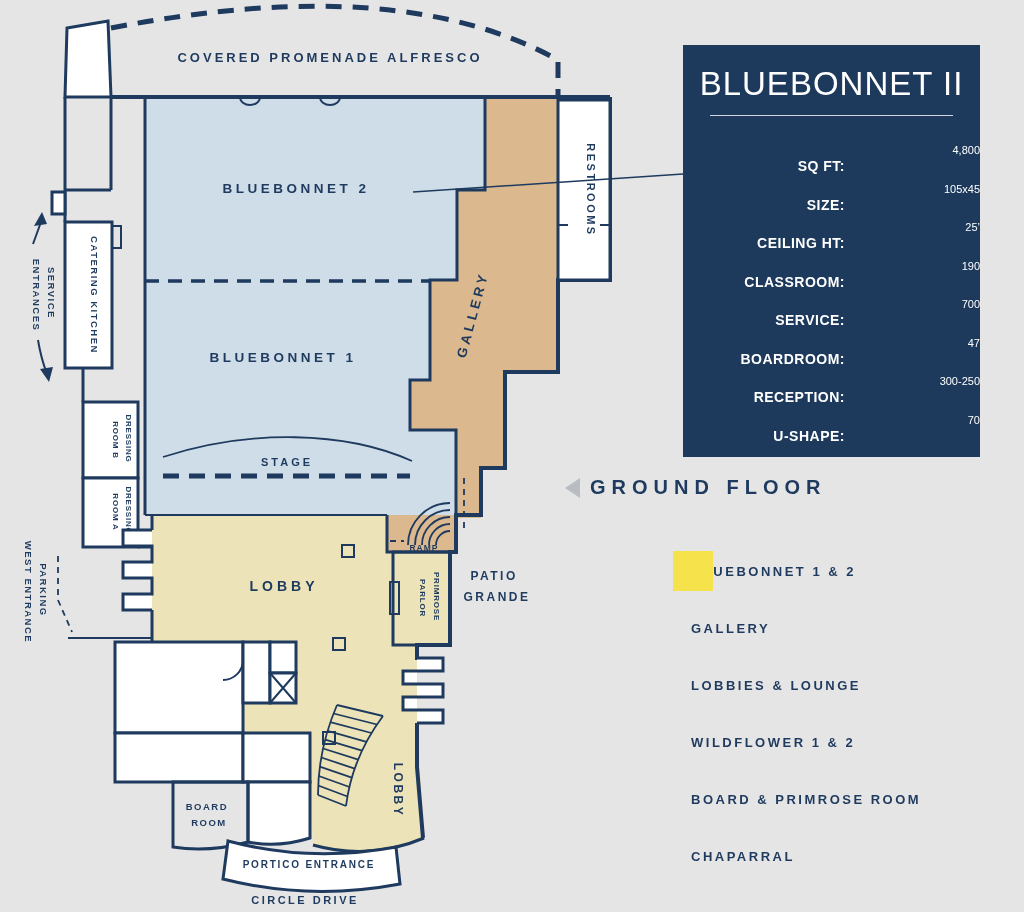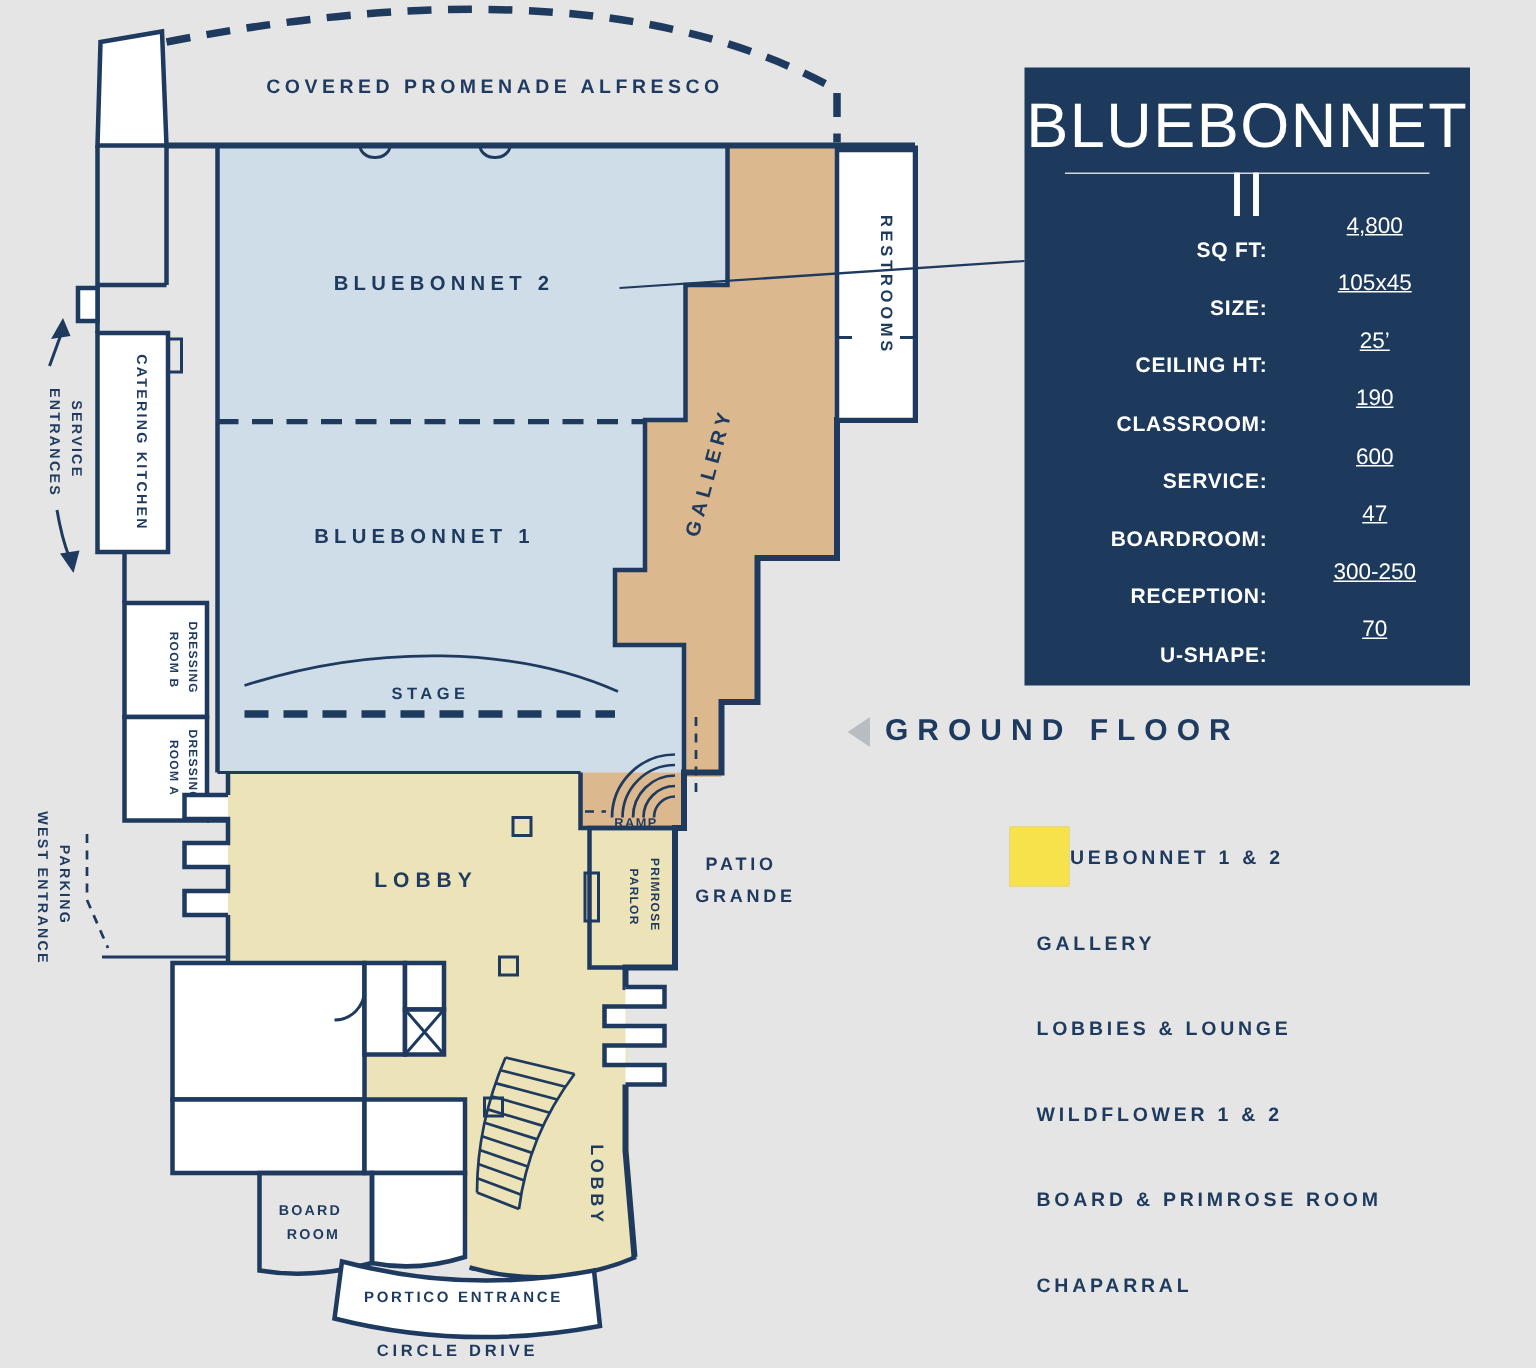--- a/index.html
+++ b/index.html
@@ -27,27 +27,27 @@
   .fs11b{font-size:11px;letter-spacing:2.5px;}
   .fs10{font-size:10px;letter-spacing:1.8px;}
   .fs95{font-size:9.5px;letter-spacing:1.5px;}
   .fs85{font-size:8.5px;letter-spacing:1px;}
   .fs8{font-size:8px;letter-spacing:0.8px;}
   .mid{text-anchor:middle;}
 
   
   #panel{position:absolute;left:683px;top:45px;width:297px;height:412px;
          background:#1d3a5c;color:#fff;box-sizing:border-box;padding-top:16px;}
-  #panel .title{font-size:42px;font-weight:400;letter-spacing:1px;text-align:center;
+  #panel .title{font-size:33px;font-weight:400;letter-spacing:1px;text-align:center;
          height:46px;line-height:46px;font-family:"Liberation Sans",sans-serif;}
   #panel .rule{border:none;border-top:1px solid #cfd6e0;margin:8px 27px 10px 27px;}
   .stat{display:grid;grid-template-columns:162px 1fr;column-gap:8px;height:38.5px;
         align-items:center;}
   .stat-label{text-align:right;font-weight:700;font-size:14px;letter-spacing:0.5px;margin-top:32px;}
-  .stat-value{text-align:center;font-weight:400;font-size:15px;text-decoration:underline;}
+  .stat-value{text-align:right;font-weight:400;font-size:11px;}
 
   
   #floorhead{position:absolute;left:565px;top:476px;display:flex;align-items:center;}
   #floorhead .tri{width:0;height:0;border-top:10px solid transparent;
         border-bottom:10px solid transparent;border-right:15px solid #b9bdc2;margin-right:10px;}
   #floorhead .txt{color:#1e3a5e;font-size:20px;font-weight:700;letter-spacing:6px;}
 
   
   #legend{position:absolute;left:673px;top:551px;}
   .leg-row{display:flex;align-items:center;height:40px;margin-bottom:17px;}
@@ -217,21 +217,21 @@
       <div class="stat">
         <span class="stat-label">CEILING HT:</span>
         <span class="stat-value">25’</span>
       </div>
       <div class="stat">
         <span class="stat-label">CLASSROOM:</span>
         <span class="stat-value">190</span>
       </div>
       <div class="stat">
         <span class="stat-label">SERVICE:</span>
-        <span class="stat-value">600</span>
+        <span class="stat-value">700</span>
       </div>
       <div class="stat">
         <span class="stat-label">BOARDROOM:</span>
         <span class="stat-value">47</span>
       </div>
       <div class="stat">
         <span class="stat-label">RECEPTION:</span>
         <span class="stat-value">300-250</span>
       </div>
       <div class="stat">

